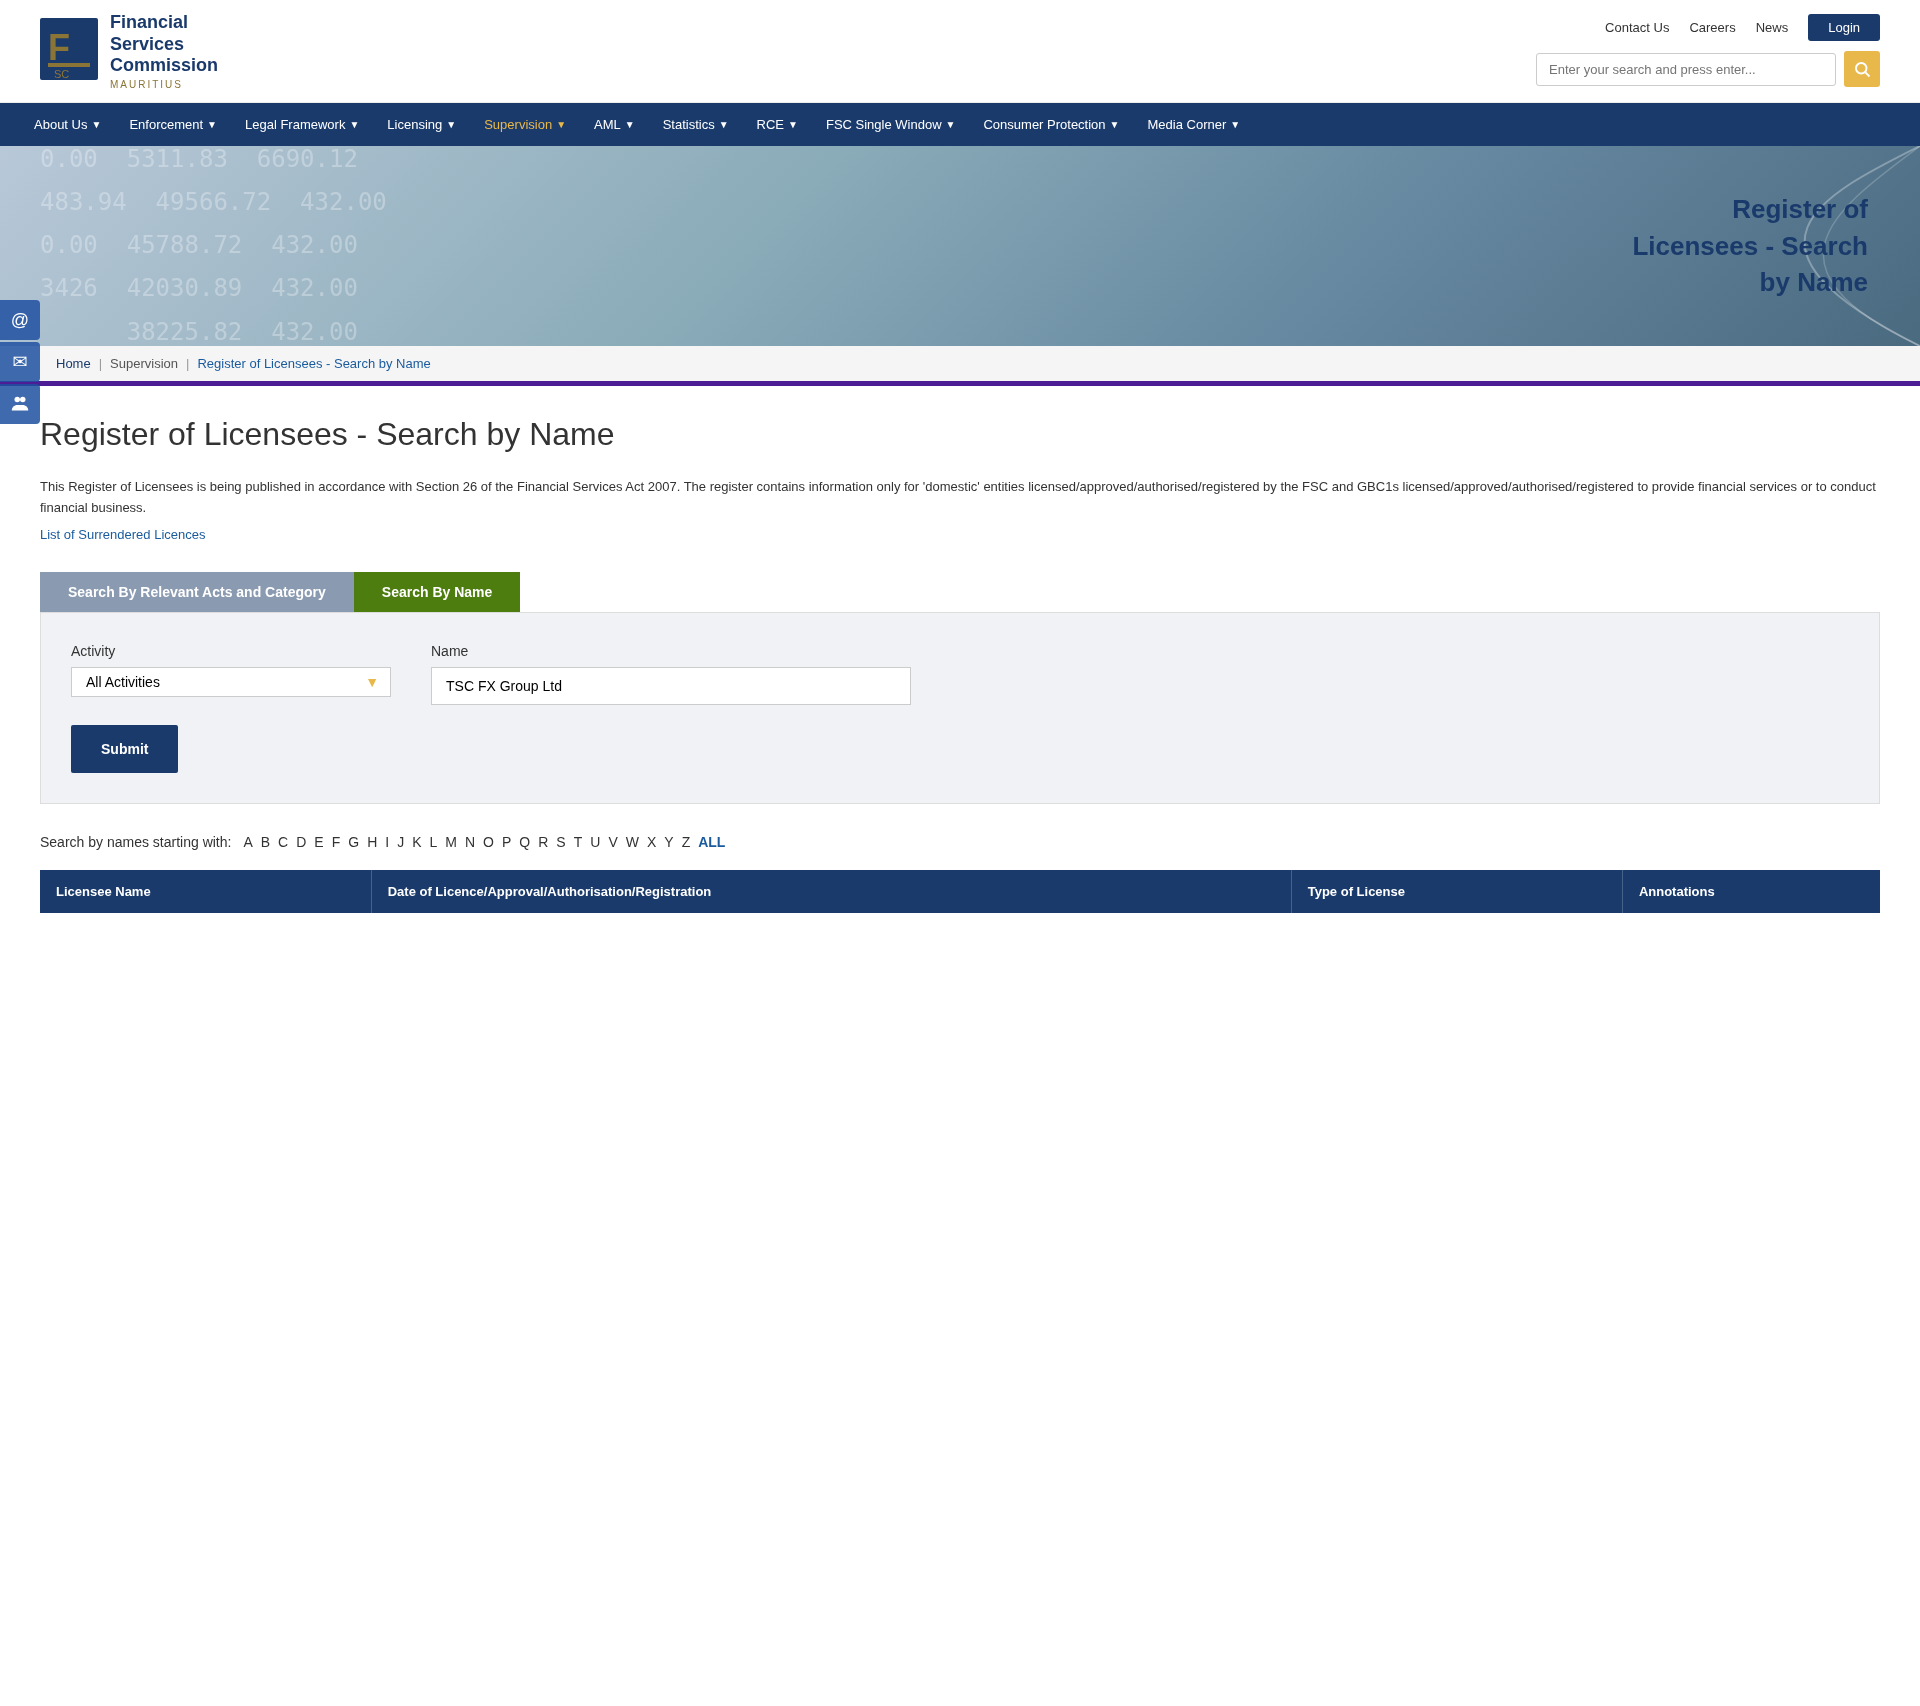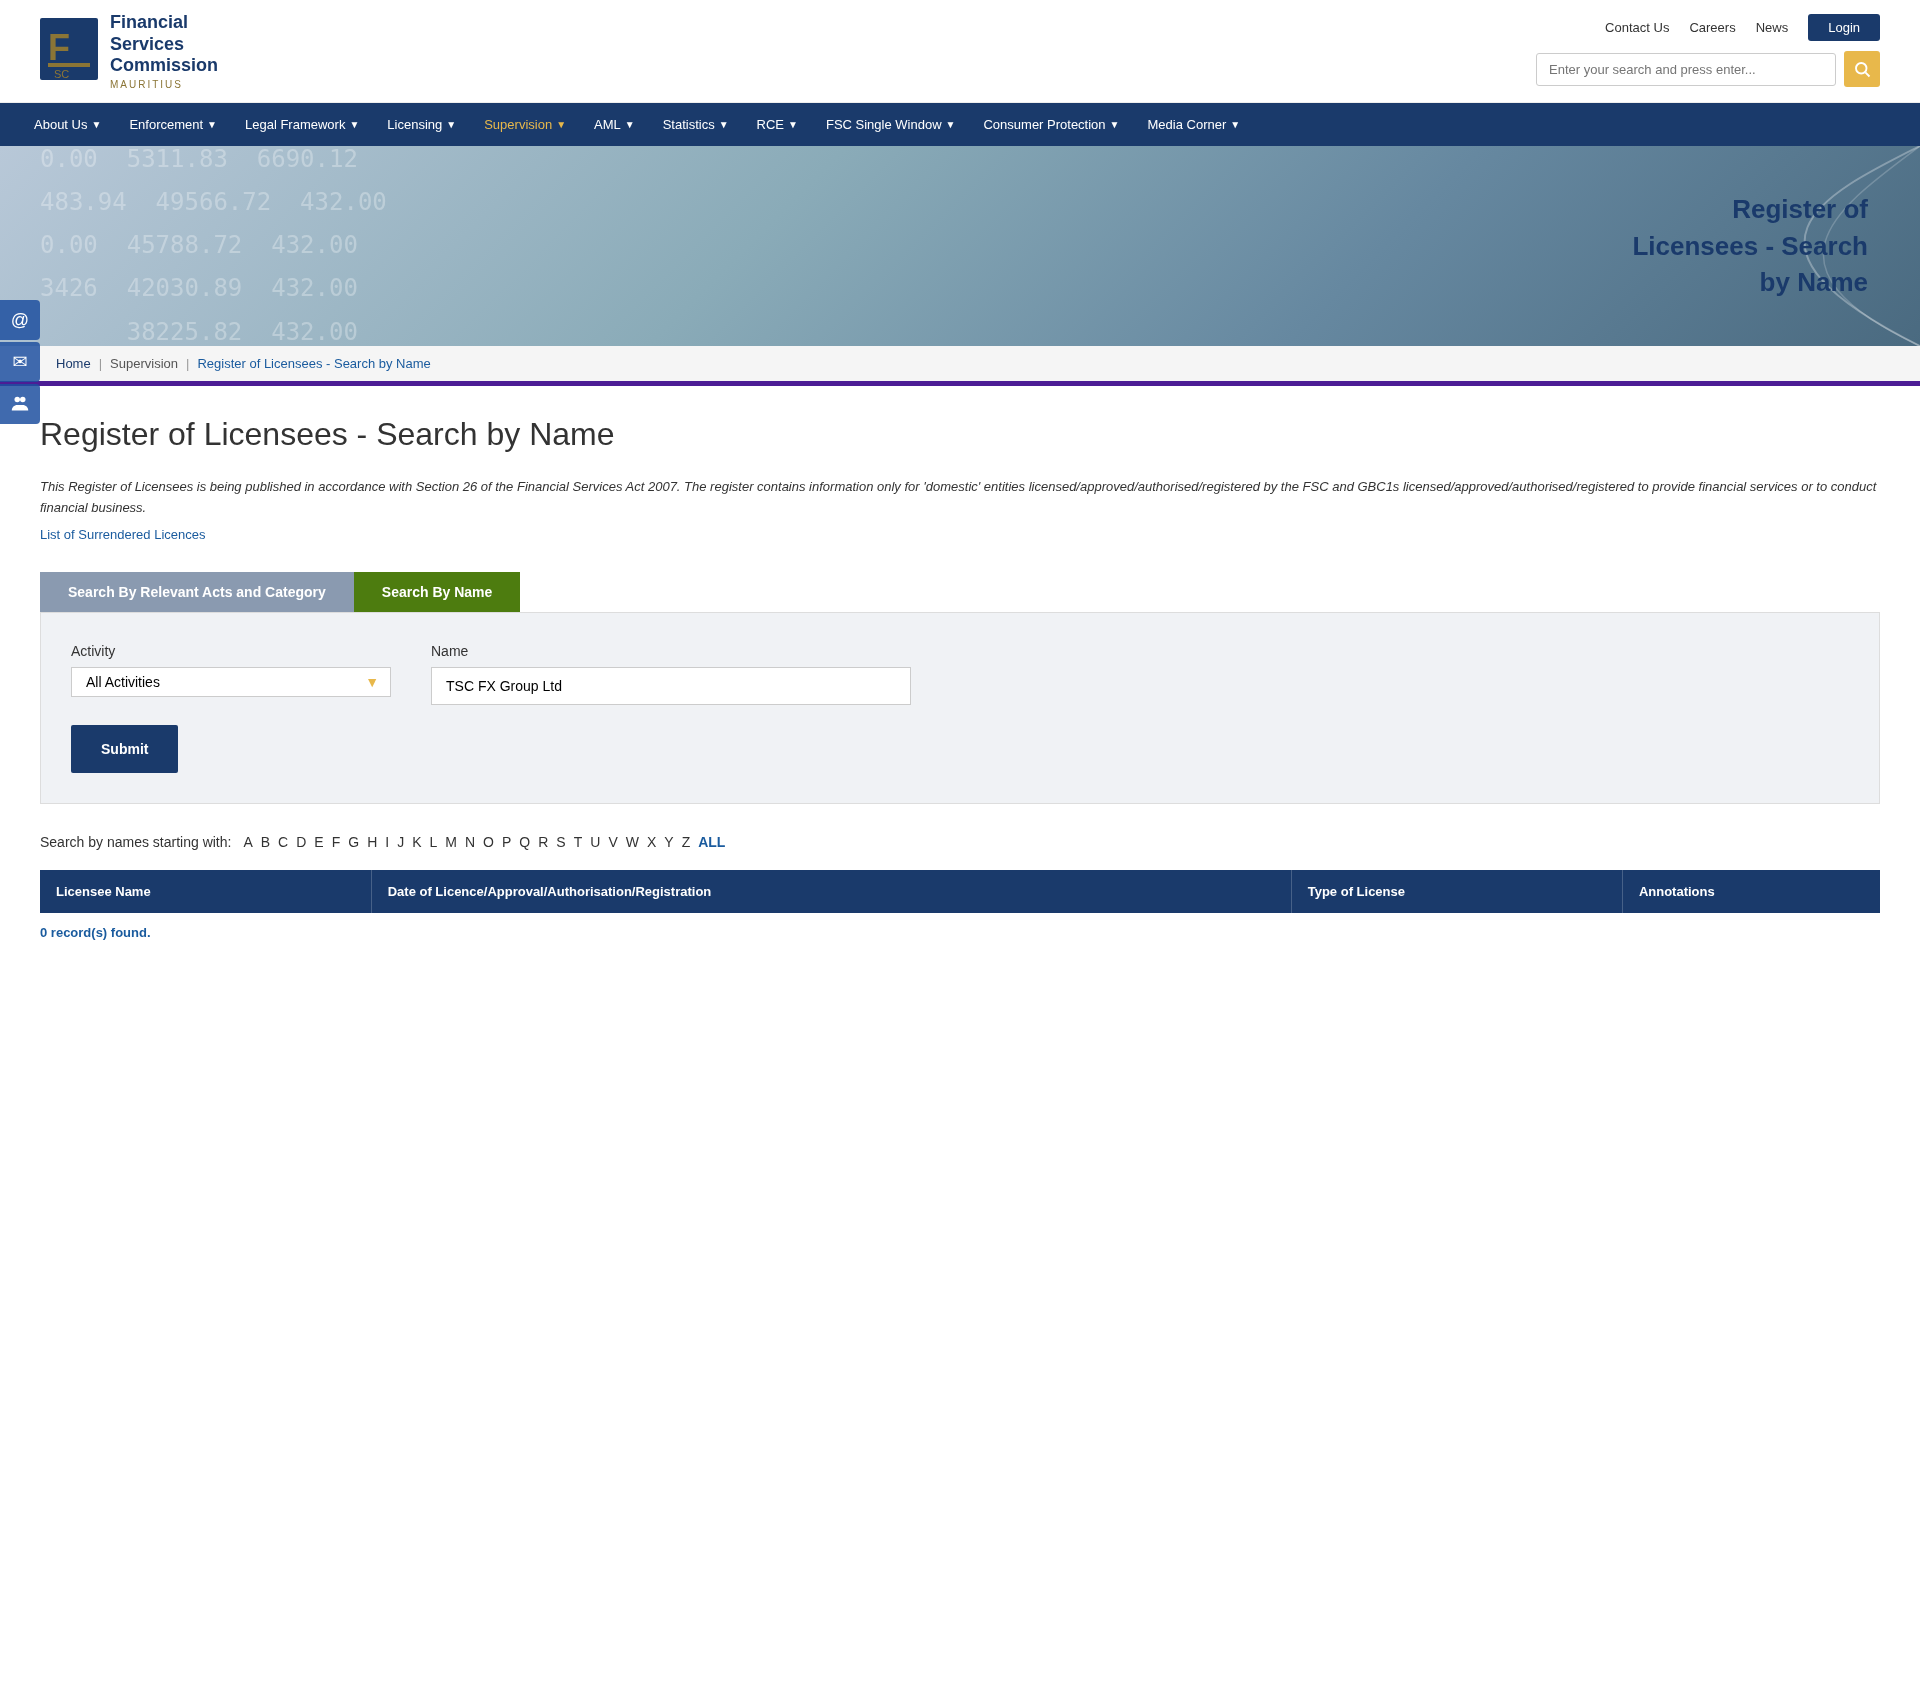--- a/index.html
+++ b/index.html
@@ -99,21 +99,20 @@
 
     
     .main-content { padding: 30px 40px; }
     .page-title {
       font-size: 32px; font-weight: normal; color: #333;
       margin-bottom: 24px;
     }
     .description {
       font-size: 13px; line-height: 1.6; color: #333;
       margin-bottom: 8px;
-      font-style: italic;
     }
     .surrendered-link { color: #1a5b9e; text-decoration: none; font-size: 13px; }
 
     
     .search-tabs { display: flex; margin-top: 30px; margin-bottom: 0; }
     .search-tab {
       padding: 12px 28px; font-size: 14px; font-weight: bold;
       cursor: pointer; border: none;
       background: #8a9ab0; color: #fff;
     }
@@ -372,14 +371,13 @@
       <tr>
         <th class="col-name">Licensee Name</th>
         <th class="col-date">Date of Licence/Approval/Authorisation/Registration</th>
         <th class="col-type">Type of License</th>
         <th class="col-annotations">Annotations</th>
       </tr>
     </thead>
     <tbody>
     </tbody>
   </table>
-  <div class="records-found">0 record(s) found.</div>
 </div>
 
 </body></html>

